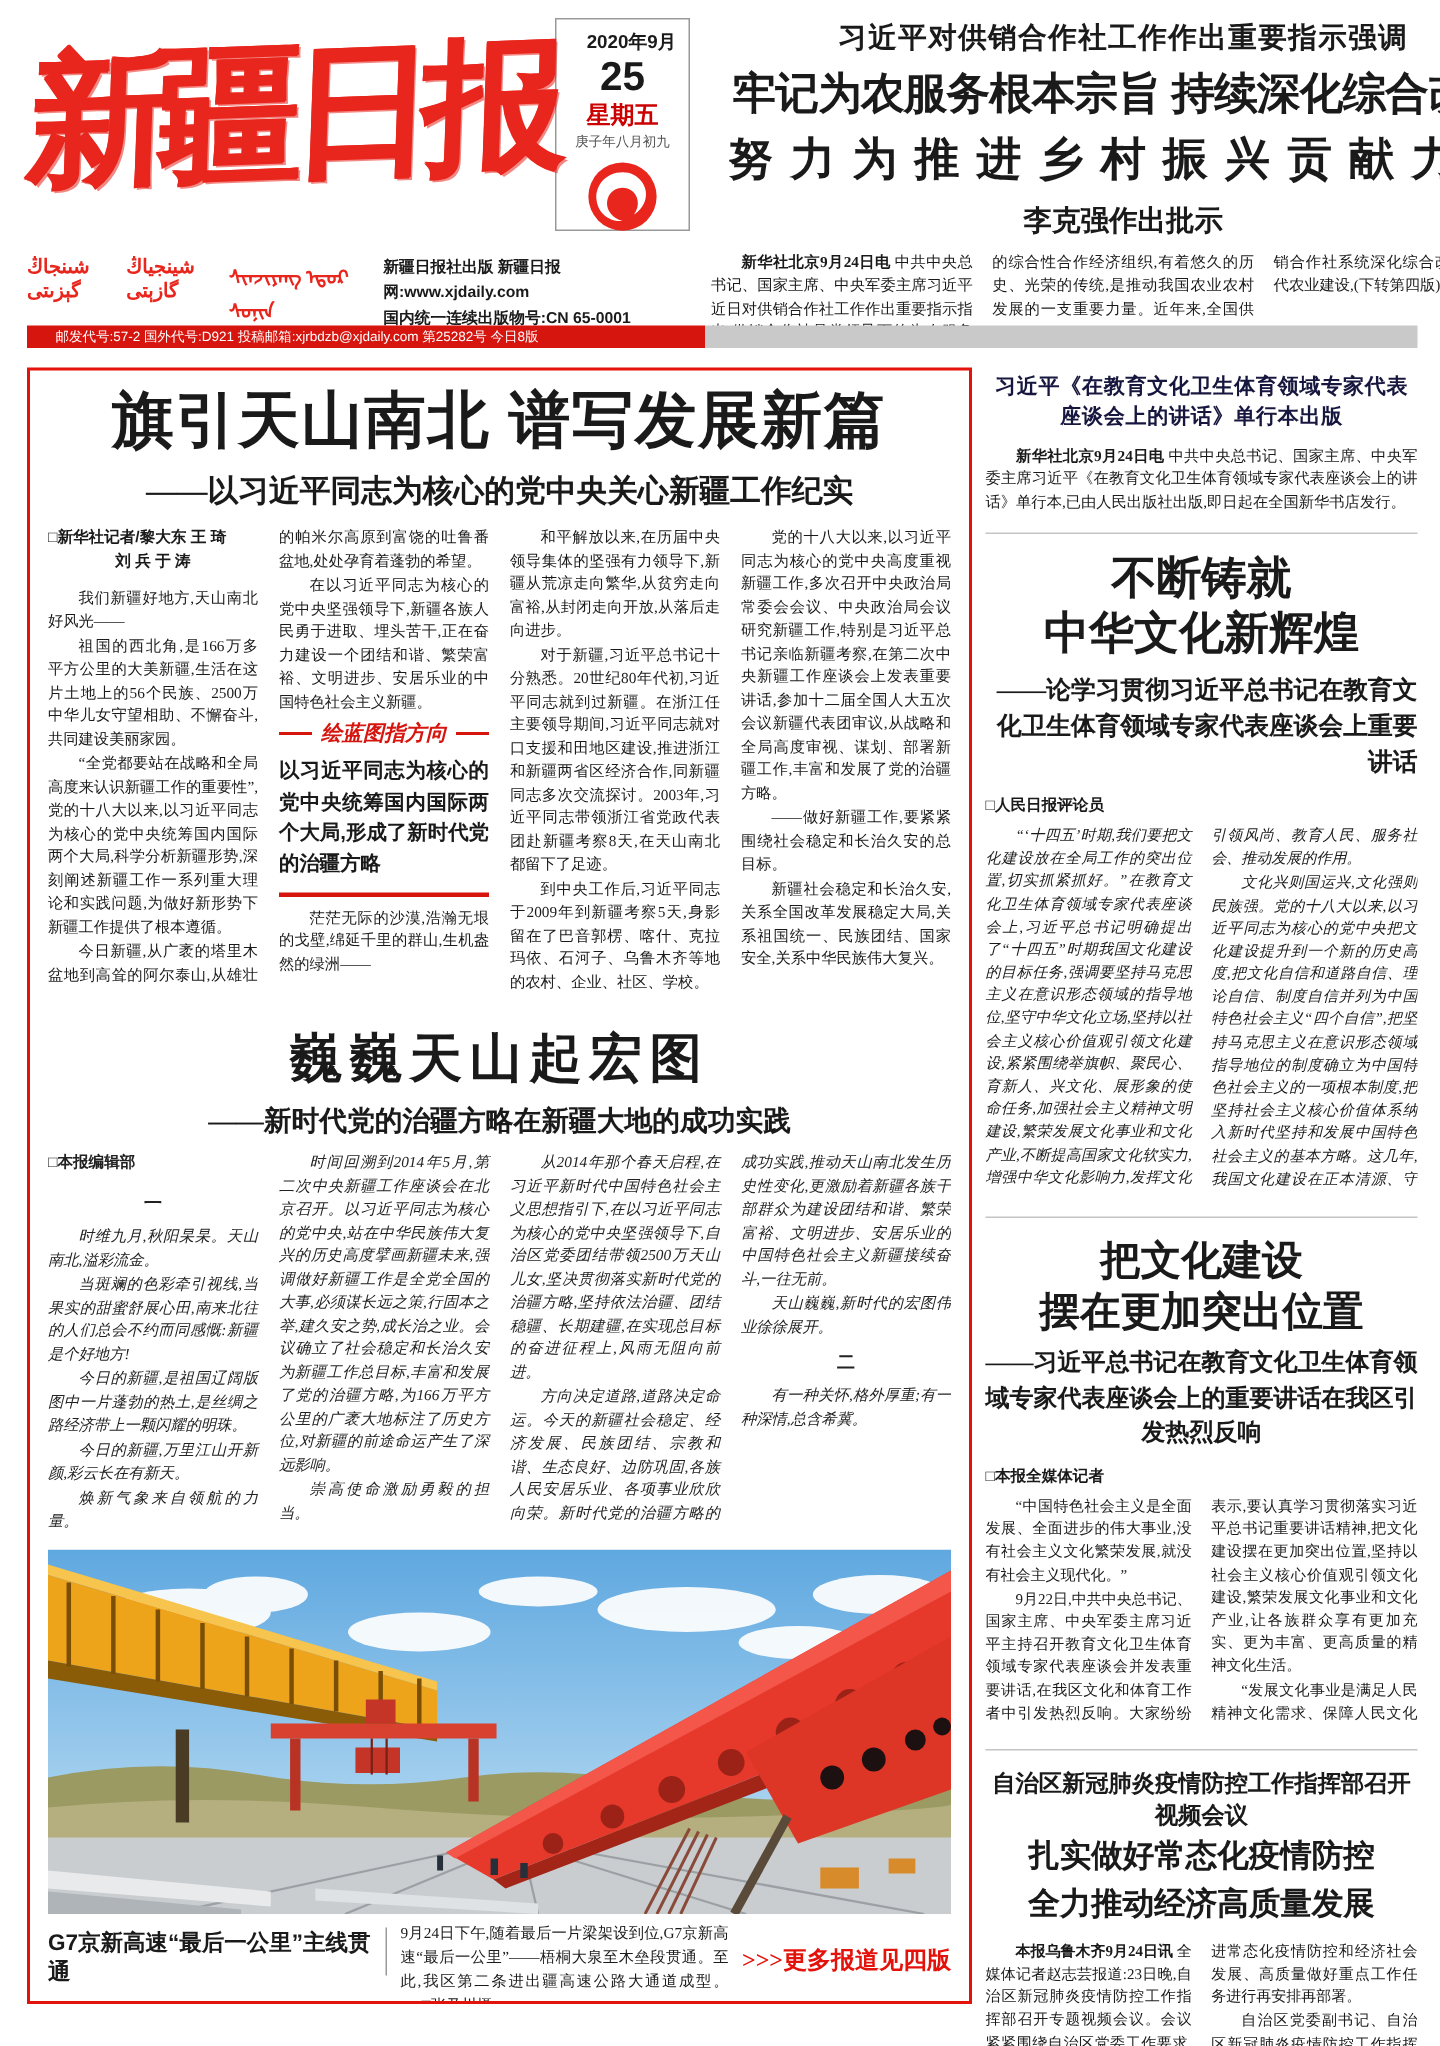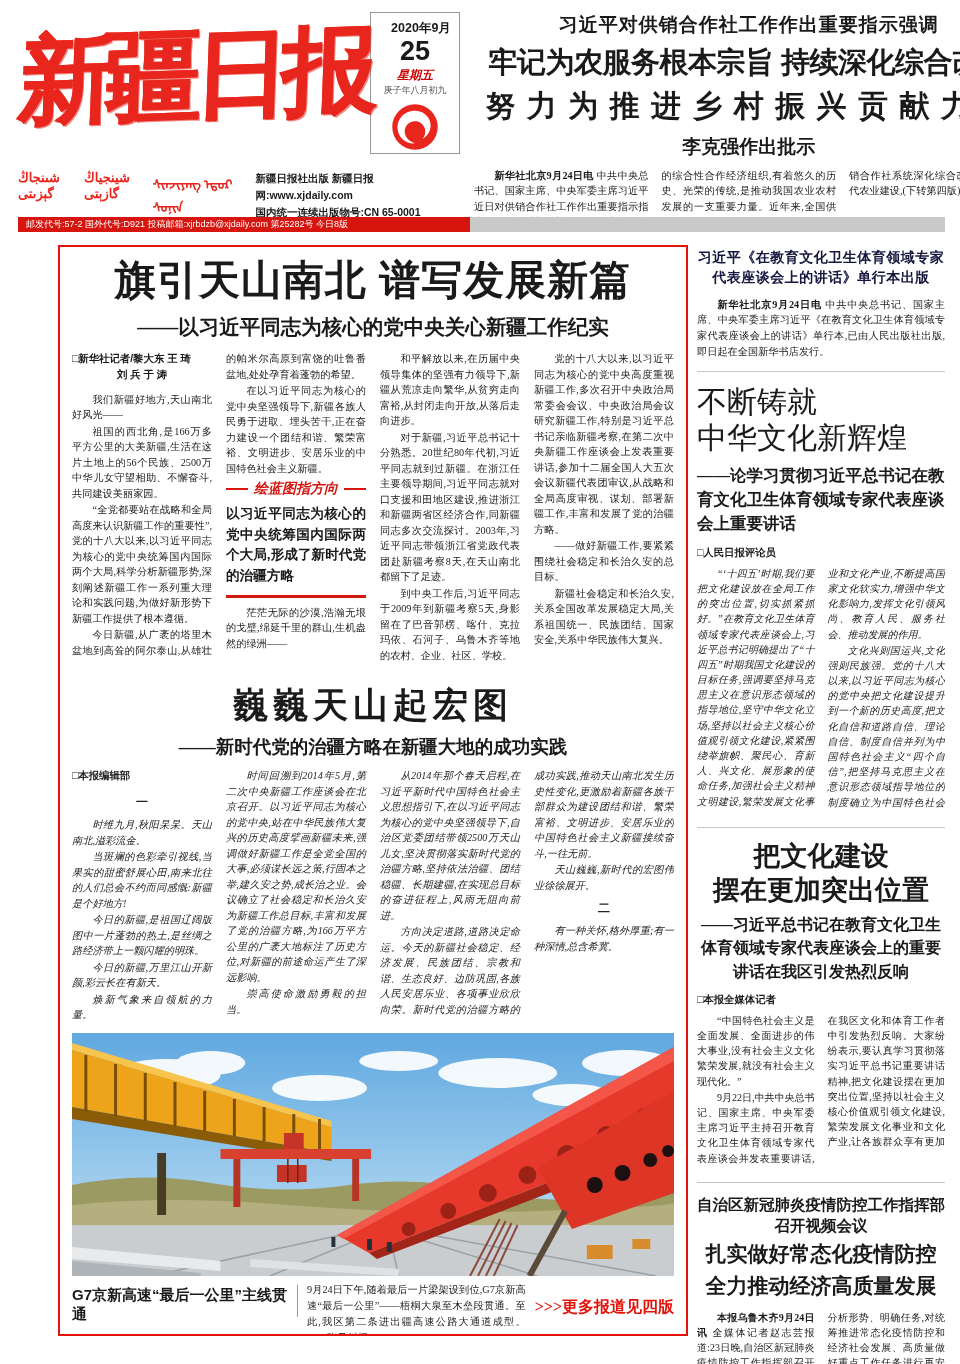--- a/index.html
+++ b/index.html
@@ -10,42 +10,42 @@
   
   .header { display:flex; padding:12px 15px 0 18px; height:212px; }
   .header-left { width:462px; display:flex; flex-direction:column; }
   .mast-row { display:flex; height:150px; }
   .mast-title { flex:1; font-weight:900; color:#e8261d; font-size:96px; line-height:140px;
     letter-spacing:-8px; transform:rotate(-2deg) skewX(-4deg); transform-origin:left center;
     text-shadow:1px 0 0 #e8261d,0 1px 0 #e8261d,2px 2px 0 rgba(232,38,29,.55); white-space:nowrap; }
   .date-box { width:90px; height:142px; border:1px solid #999; text-align:center; padding-top:7px; }
   .date-month { font-size:12.5px; font-weight:bold;padding-left:12px; }
   .date-day { font-size:27px; font-weight:900; line-height:1.1; }
-  .date-week { font-size:12px; font-weight:bold; color:#c00;font-style:italic; }
+  .date-week { font-size:16px; font-weight:bold; color:#c00; }
   .date-lunar { font-size:9px; color:#555; margin-bottom:4px; }
   .mast-sub-row { display:flex; margin-top:16px; align-items:flex-start; }
   .scripts { width:250px; display:flex; justify-content:space-between; color:#e8261d; font-weight:bold; font-size:13px; padding-right:10px; }
   .publisher { font-size:10.5px; line-height:1.6; font-weight:bold; }
 
   .header-right { flex:1; padding-left:14px; }
   .ts-kicker { font-size:19px; font-weight:900; text-align:center; letter-spacing:1px; }
   .ts-h1 { font-size:29px; font-weight:900; text-align:center; margin-top:5px; letter-spacing:-0.5px; white-space:nowrap; }
   .ts-h2 { font-size:30px; font-weight:900; text-align:center; letter-spacing:.38em; margin-top:3px; white-space:nowrap; text-indent:.38em; }
   .ts-approve { font-size:19px; font-weight:bold; text-align:center; margin:7px 0 8px; font-family:"Liberation Serif",serif; }
   .ts-body { column-count:3; column-gap:13px; column-fill:auto; height:64px; overflow:hidden;
     font-size:10.2px; line-height:1.5; text-align:justify; }
 
   
   .info-bar { margin:5px 15px 0 18px; height:15px; display:flex; }
-  .info-red { background:#d6150f; color:#fff; font-size:9px; line-height:15px; padding-left:8px; width:452px; white-space:nowrap; overflow:hidden; }
+  .info-red { background:#d6150f; color:#fff; font-size:9px; line-height:15px; padding-left:19px; width:452px; white-space:nowrap; overflow:hidden; }
   .info-gray { flex:1; background:#c9c9c9; }
 
   
   .content { display:flex; margin:13px 15px 0 18px; gap:9px; }
-  .left-box { width:630px; border:2px solid #e3120b; padding:10px 12px 8px; height:1091px; overflow:hidden;margin-left:40px; }
+  .left-box { width:630px; border:2px solid #e3120b; padding:10px 12px 8px; height:1091px; overflow:hidden; }
 
   .ma-headline { font-size:41px; font-weight:900; text-align:center; letter-spacing:1px; line-height:1.15; }
   .ma-sub { font-size:20.5px; font-weight:900; text-align:center; margin:9px 0 10px; font-family:"Liberation Serif",serif; }
   .cols4 { column-count:4; column-gap:14px; column-fill:auto; overflow:hidden; font-size:10.2px; line-height:1.52; text-align:justify; }
   .ma-body { height:318px; }
   .byline { font-weight:bold; font-size:10.4px; margin-bottom:9px; text-indent:0; }
   .byline .b2 { display:block; text-align:center; }
   .para { text-indent:2em; margin-bottom:1px; }
   .sec-label { color:#d6150f; font-weight:bold; font-size:14px; display:flex; align-items:center; gap:6px; font-style:italic; margin:2px 0 5px; }
   .sec-label:before,.sec-label:after { content:""; flex:1; border-top:2px solid #d6150f; }
@@ -64,22 +64,22 @@
   .cap-div { width:1px; height:32px; background:#999; margin-top:3px; }
   .cap-text { flex:1; font-size:10.2px; line-height:1.55; text-align:justify; }
   .cap-credit { margin-left:14px; }
   .cap-more { color:#e3120b; font-weight:900; font-size:16px; white-space:nowrap; padding-top:15px; }
 
   
   .right-col { flex:1; padding-top:2px; }
   .ra-head { font-size:14px; font-weight:900; color:#16163e; text-align:center; line-height:1.45; letter-spacing:.5px; }
   .ra-body { font-size:10.2px; line-height:1.55; text-align:justify; margin-top:9px; }
   .rule { border-top:1px solid #c4c4c4; margin:11px 0 12px; }
-  .rb-h { font-size:30px; font-weight:400; text-align:left; line-height:1.22; font-family:"Liberation Serif",serif; }
-  .rb-sub { font-size:16.5px; font-weight:900; text-align:left; line-height:1.45; margin-top:7px; font-family:"Liberation Serif",serif; }
+  .rb-h { font-size:30px; font-weight:700; text-align:center; line-height:1.22; font-family:"Liberation Serif",serif; }
+  .rb-sub { font-size:16.5px; font-weight:900; text-align:right; line-height:1.45; margin-top:7px; font-family:"Liberation Serif",serif; }
   .rb-byline { font-weight:bold; font-size:10.4px; margin:10px 0 6px; }
   .cols2 { column-count:2; column-gap:13px; column-fill:auto; overflow:hidden; font-size:10px; line-height:1.52; text-align:justify; }
   .rb-body { height:250px; font-style:italic; }
   .rc-h { font-size:27px; font-weight:900; text-align:center; line-height:1.25; font-family:"Liberation Serif",serif; }
   .rc-sub { font-size:16px; font-weight:900; text-align:center; line-height:1.45; margin-top:6px; font-family:"Liberation Serif",serif; }
   .rc-body { height:158px; }
   .rd-kicker { font-size:15.5px; font-weight:bold; text-align:center; margin-top:3px; }
   .rd-h { font-size:21px; font-weight:900; text-align:center; line-height:1.45; margin-top:2px; }
   .rd-body { height:104px; margin-top:8px; }
   .lead { font-weight:bold; }

